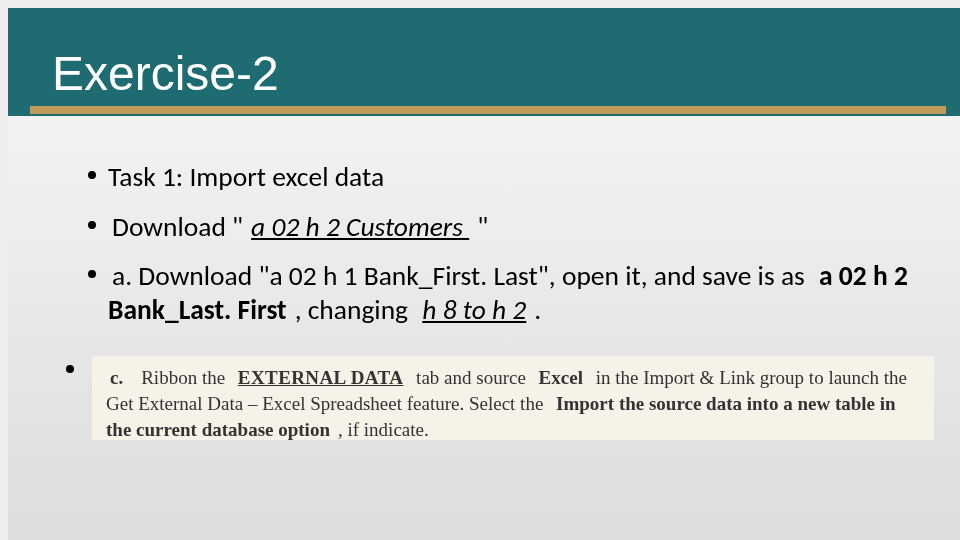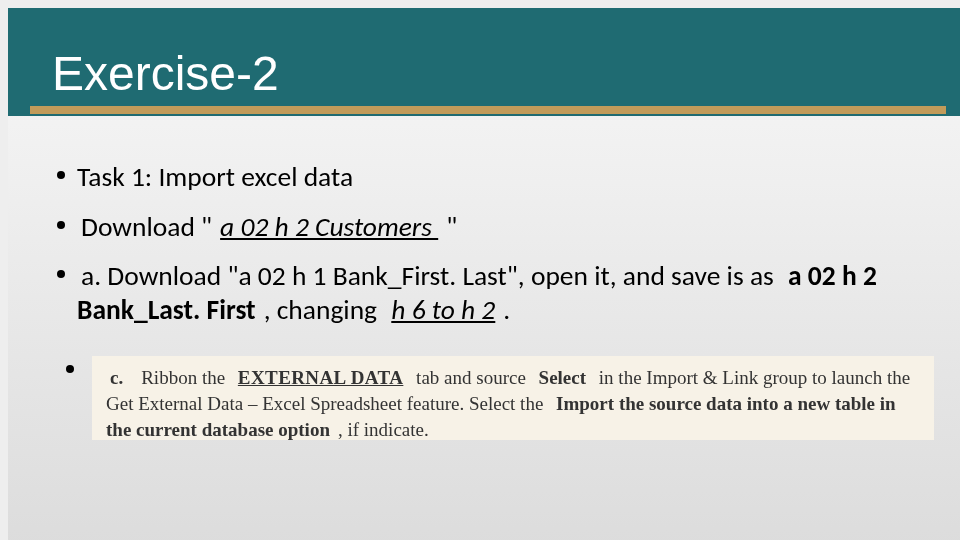--- a/index.html
+++ b/index.html
@@ -29,21 +29,21 @@
   .title-underline {
     position: absolute;
     left: 22px;
     top: 98px;
     width: 916px;
     height: 7px;
     background: #c19b5a;
   }
   .content {
     position: absolute;
-    left: 41px;
+    left: 72px;
     top: 140px;
     width: 864px;
   }
   .bullet-row {
     display: flex;
     align-items: flex-start;
     line-height: 1.22;
     font-size: 27.5px;
     color: #000000;
   }
@@ -108,26 +108,26 @@
     <div class="bullet-row">
       <span class="bullet-dot"></span>
       <span class="bullet-text">
         <span>Download "</span><span class="i">a 02 h 2 Customers </span><span>"</span>
       </span>
     </div>
 
     <div class="bullet-row">
       <span class="bullet-dot"></span>
       <span class="bullet-text">
-        <span>a. Download "a 02 h 1 Bank_First. Last", open it, and save is as </span><span class="b">a 02 h 2 Bank_Last. First</span><span>, changing </span><span class="i">h 6 to h 2</span><span>.</span>
+        <span>a. Download "a 02 h 1 Bank_First. Last", open it, and save is as </span><span class="b">a 02 h 2 Bank_Last. First</span><span>, changing </span><span class="i">h 8 to h 2</span><span>.</span>
       </span>
     </div>
 
 
   </div>
 
   <span class="solo-dot"></span>
 
   <div class="embedded-box">
-    <span class="lbl">c.</span><span>Ribbon the </span><span class="caps">EXTERNAL DATA</span><span> tab and source </span><span class="sb">Select</span><span> in the Import &amp; Link group to launch the Get External Data – Excel Spreadsheet feature. Select the </span><span class="sb">Import the source data into a new table in the current database option</span><span>, if indicate.</span>
+    <span class="lbl">c.</span><span>Ribbon the </span><span class="caps">EXTERNAL DATA</span><span> tab and source </span><span class="sb">Excel</span><span> in the Import &amp; Link group to launch the Get External Data – Excel Spreadsheet feature. Select the </span><span class="sb">Import the source data into a new table in the current database option</span><span>, if indicate.</span>
   </div>
 
 </div>
 
 </body></html>

